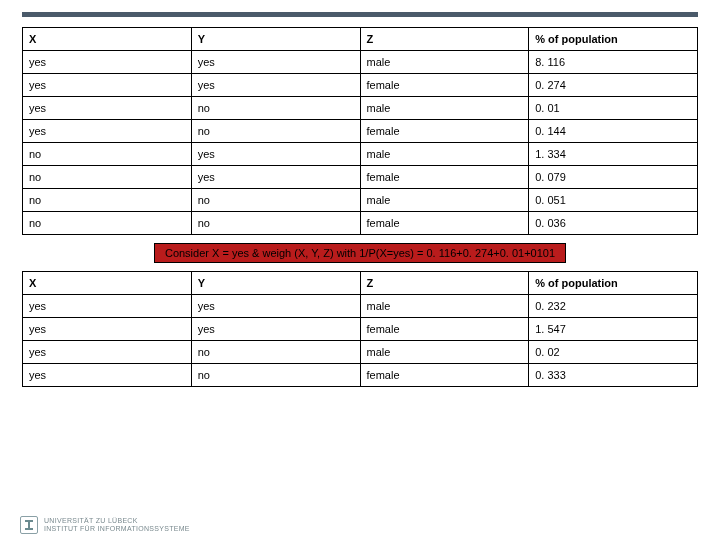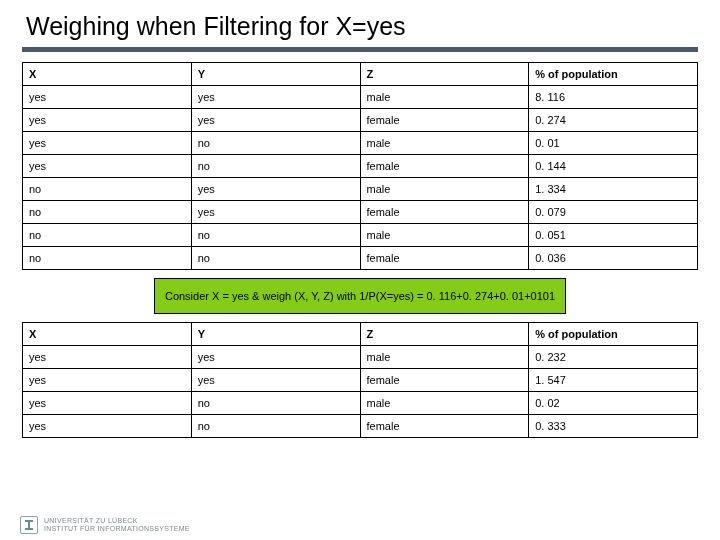--- a/index.html
+++ b/index.html
@@ -46,23 +46,23 @@
   }
   th {
     font-weight: 700;
   }
   .note-wrap {
     text-align: center;
     margin: 8px 0 8px 0;
   }
   .note {
     display: inline-block;
-    background: #84cc16;
+    background: #b91c1c;
     border: 1px solid #000;
-    padding: 11px 10px;
+    padding: 3px 10px;
     font-size: 11px;
   }
   .footer {
     position: absolute;
     bottom: 6px;
     left: 0;
     width: 100%;
     padding: 0 20px;
     display: flex;
     justify-content: space-between;
@@ -99,21 +99,20 @@
   .page-num {
     font-size: 11px;
     color: #000;
   }
   .inst-text { line-height: 1.1; }
 </style>
 </head>
 <body>
 
 <div class="slide">
-  <div class="title">Weighing when Filtering for X=yes</div>
   <div class="rule"></div>
 
   <table>
     <thead>
       <tr>
         <th>X</th>
         <th>Y</th>
         <th>Z</th>
         <th>% of population</th>
       </tr>

